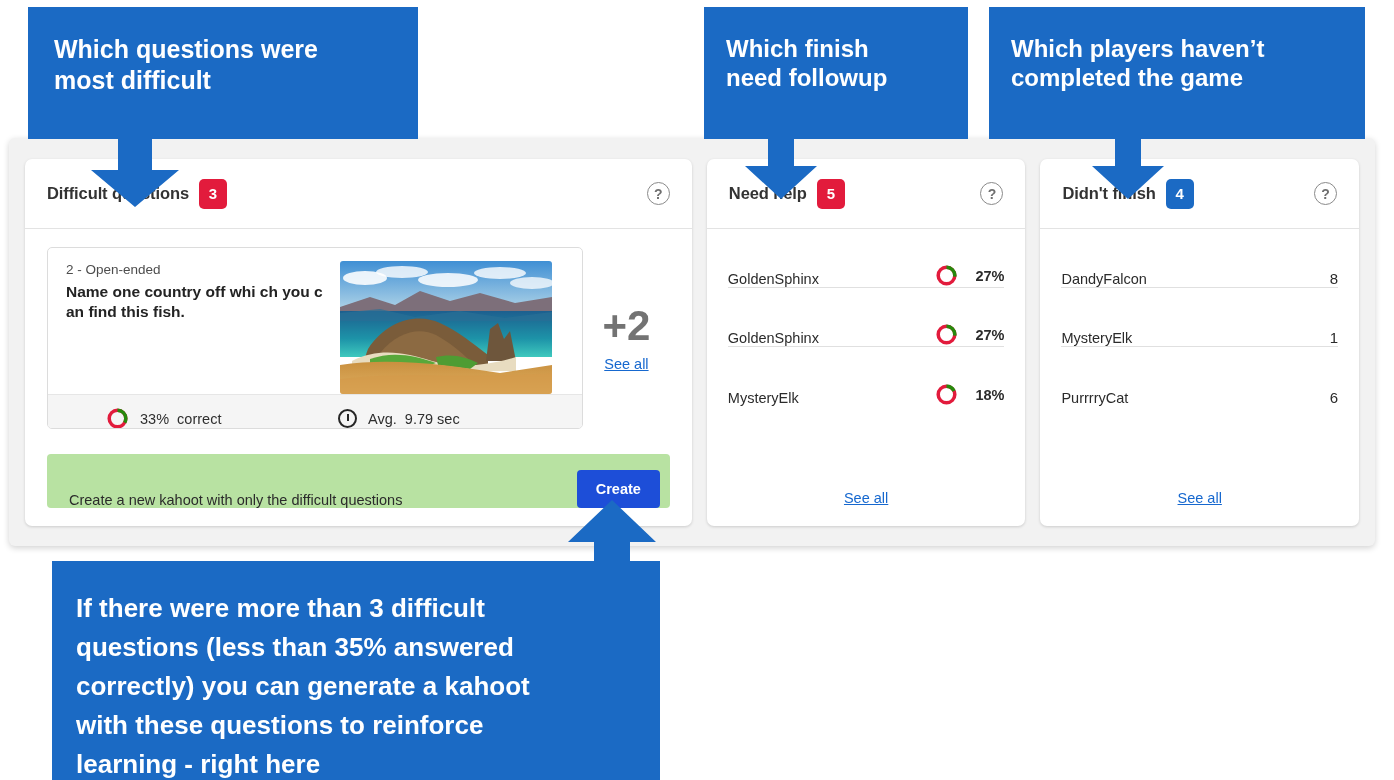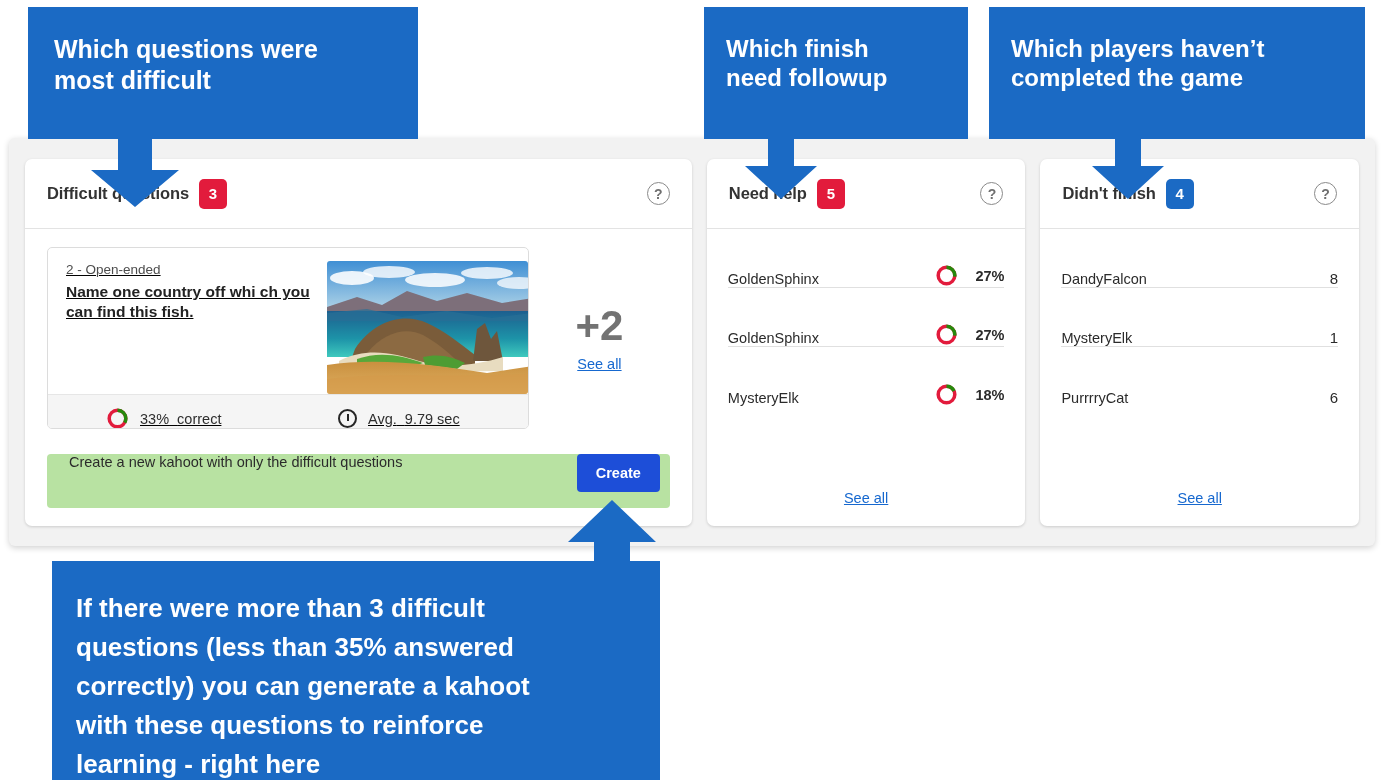--- a/index.html
+++ b/index.html
@@ -59,24 +59,24 @@
     border: 1.6px solid #8a8a8a; border-radius: 50%;
     color: #6f6f6f; font-size: 14px; font-weight: bold;
     display: flex; align-items: center; justify-content: center;
     line-height: 1;
   }
 
   
   .dq-body { flex: 1; padding: 18px 22px 0 22px; display: flex; }
   .q-block { display: flex; flex: 1; }
   .q-card {
-    width: 482px; height: 182px;
+    width: 536px; height: 182px;
     border: 1px solid #dcdcdc; border-radius: 5px;
     background: #ffffff; overflow: hidden;
-    display: flex; flex-direction: column; text-decoration: underline;
+    display: flex; flex-direction: column;
   }
   .q-top { flex: 1; display: flex; padding: 14px 0 0 18px; }
   .q-text { width: 270px; padding-right: 6px; }
   .q-meta { font-size: 13.5px; color: #4d4d4d; margin-bottom: 5px; }
   .q-title {
     font-size: 15.5px; font-weight: bold; color: #232323;
     line-height: 1.32; word-break: break-all;
   }
   .q-thumb {
     width: 212px; height: 133px; margin-left: 4px; margin-top: -1px;
@@ -106,21 +106,21 @@
   }
   .plus-count { font-size: 42px; font-weight: bold; color: #737373; line-height: 1; }
   .see-all {
     color: #1668cf; font-size: 14.5px; text-decoration: underline;
     margin-top: 9px; cursor: pointer;
   }
 
   .cta-banner {
     margin: 18px 22px 0 22px; height: 54px;
     background: #b8e2a2; border-radius: 4px;
-    display: flex; align-items: flex-start; padding: 0 10px 0 22px;
+    display: flex; align-items: flex-end; padding: 0 10px 0 22px;
   }
   .cta-text { font-size: 14.5px; color: #2b2b2b; }
   .cta-button {
     margin-left: auto;
     background: #1d4ed8; color: #ffffff;
     font-size: 14.5px; font-weight: bold;
     border: none; border-radius: 4px;
     padding: 11px 19px; cursor: pointer;
     font-family: "Liberation Sans", sans-serif;
   }

